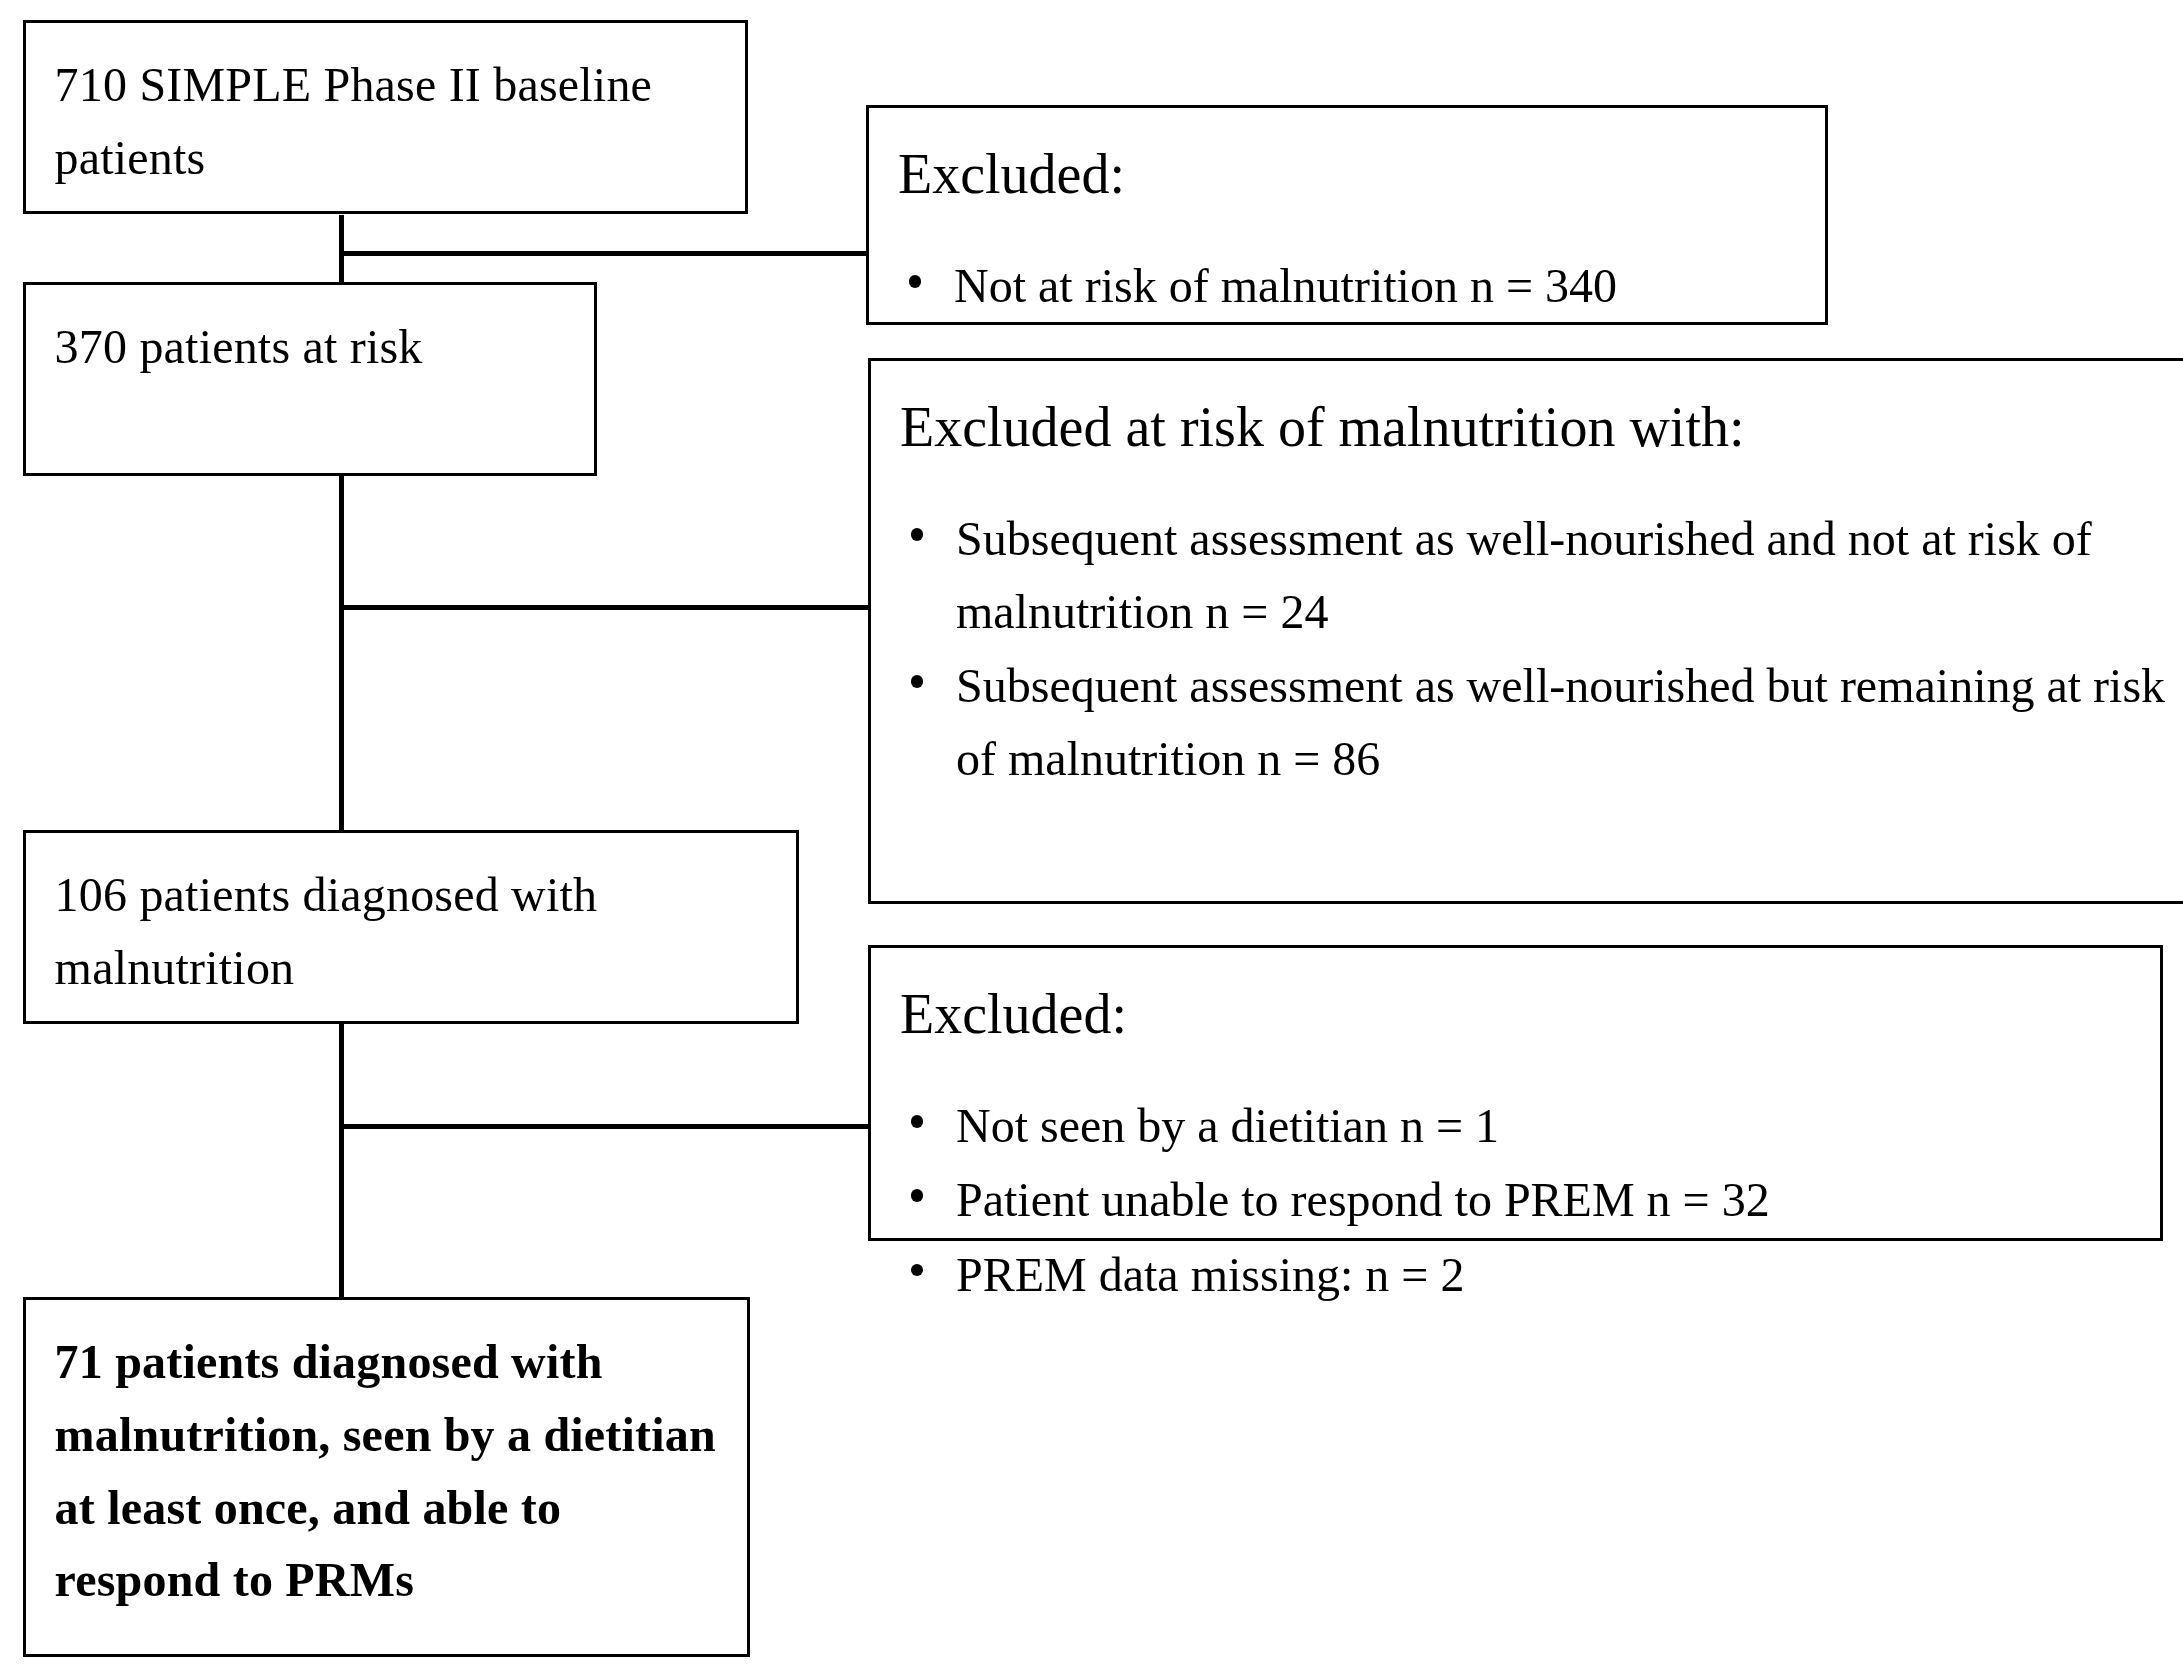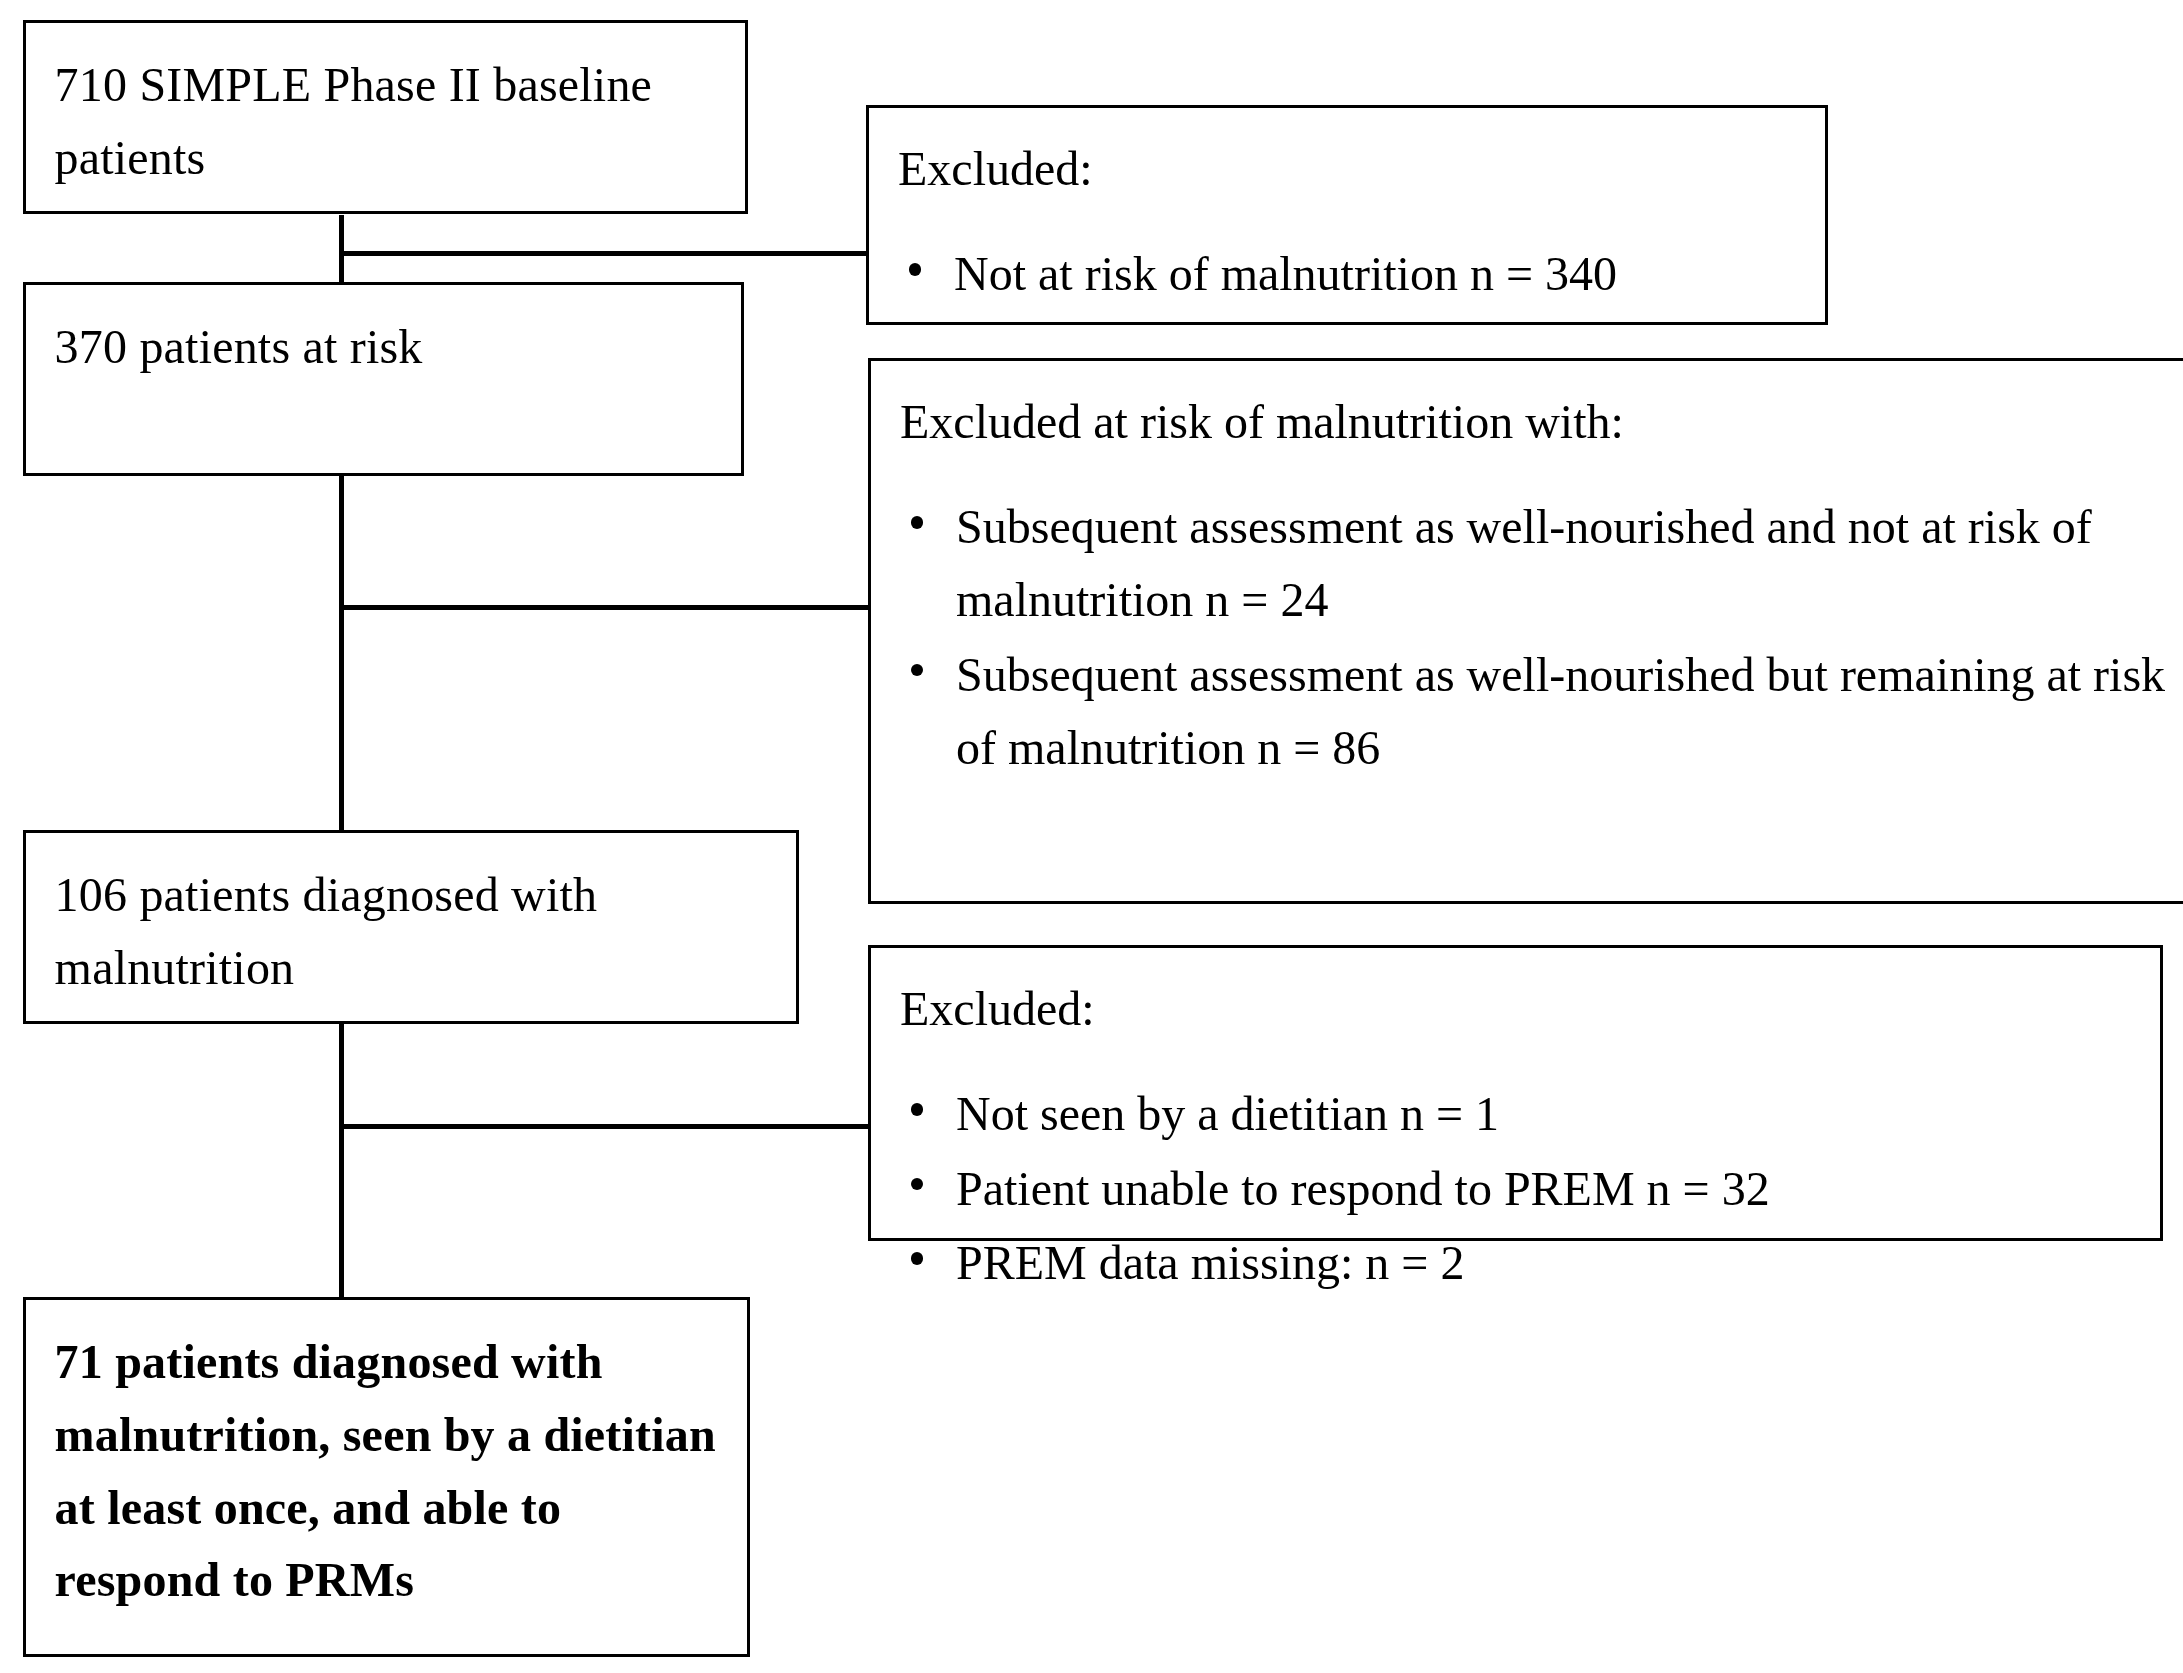--- a/index.html
+++ b/index.html
@@ -3,42 +3,42 @@
 <meta charset="utf-8">
 <style>
   html,body{margin:0;padding:0;background:#ffffff;}
   body{font-family:"Liberation Serif","DejaVu Serif",serif;color:#000000;}
   #canvas{position:relative;width:2183px;height:1673px;background:#ffffff;overflow:hidden;}
 
   .box{position:absolute;background:#ffffff;border:3px solid #000000;box-sizing:border-box;}
   .box-inner{position:absolute;left:0;right:0;top:0;padding:25.6px 29px;}
 
   .flowtext{font-size:48px;line-height:1.52;letter-spacing:0.2px;}
-  .heading{font-size:48px;line-height:1.45;margin:0 0 35px 0;}
+  .heading{font-size:56px;line-height:1.45;margin:0 0 35px 0;}
 
   ul.bullets{list-style:none;margin:0;padding:0;font-family:Liberation Serif, serif;}
   ul.bullets li{position:relative;padding-left:56px;font-size:48px;line-height:1.52;margin:0 0 1.5px 0;}
   ul.bullets li .bullet{position:absolute;left:10.5px;top:.52em;width:12.8px;height:12.8px;border-radius:50%;background:#000000;}
 
   .line{position:absolute;background:#000000;}
   .vline{width:5.3px;}
   .hline{height:5.3px;}
 </style>
 </head>
 <body>
 
 <div id="canvas">
 
   <div class="box" style="left:22.6px;top:20.3px;width:725px;height:194px;padding-left:28px;">
     <div class="box-inner">
       <div class="flowtext">710 SIMPLE Phase II baseline patients</div>
     </div>
   </div>
 
-  <div class="box" style="left:22.6px;top:282px;width:721px;height:194px;">
+  <div class="box" style="left:22.6px;top:282px;width:574px;height:194px;">
     <div class="box-inner">
       <div class="flowtext">370 patients at risk</div>
     </div>
   </div>
 
   <div class="box" style="left:22.6px;top:830px;width:776px;height:194px;">
     <div class="box-inner">
       <div class="flowtext">106 patients diagnosed with malnutrition</div>
     </div>
   </div>

